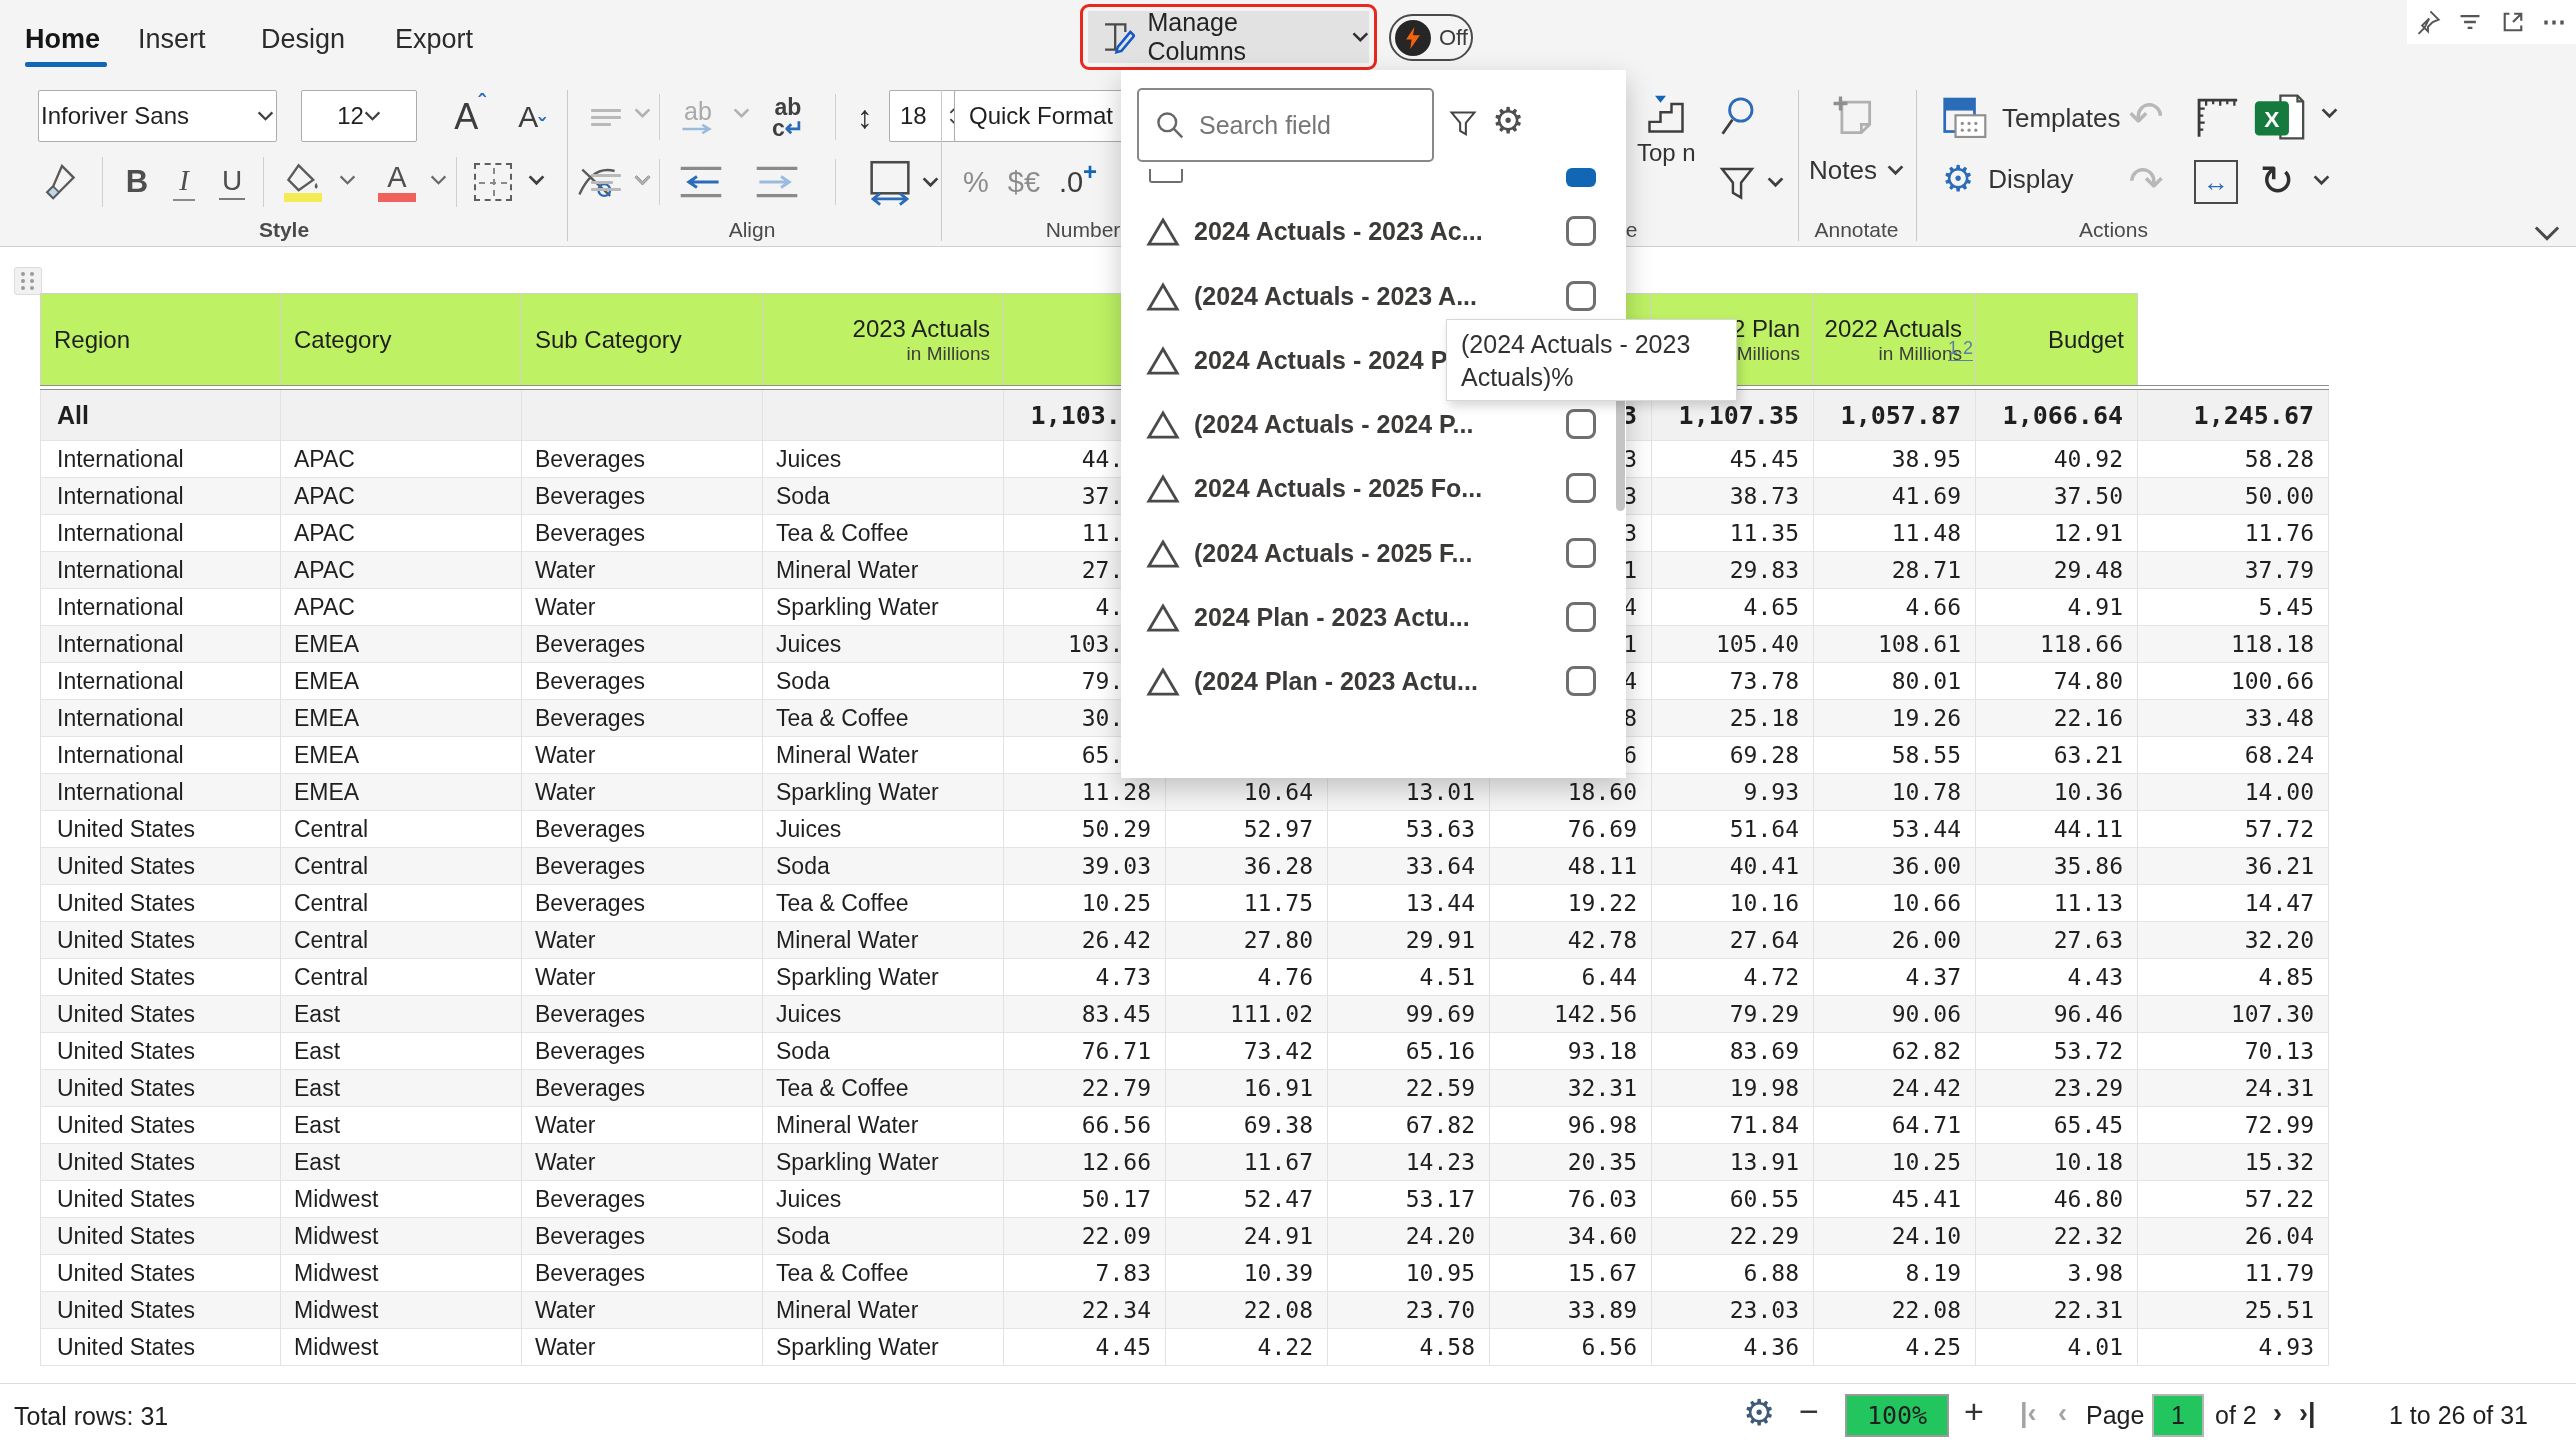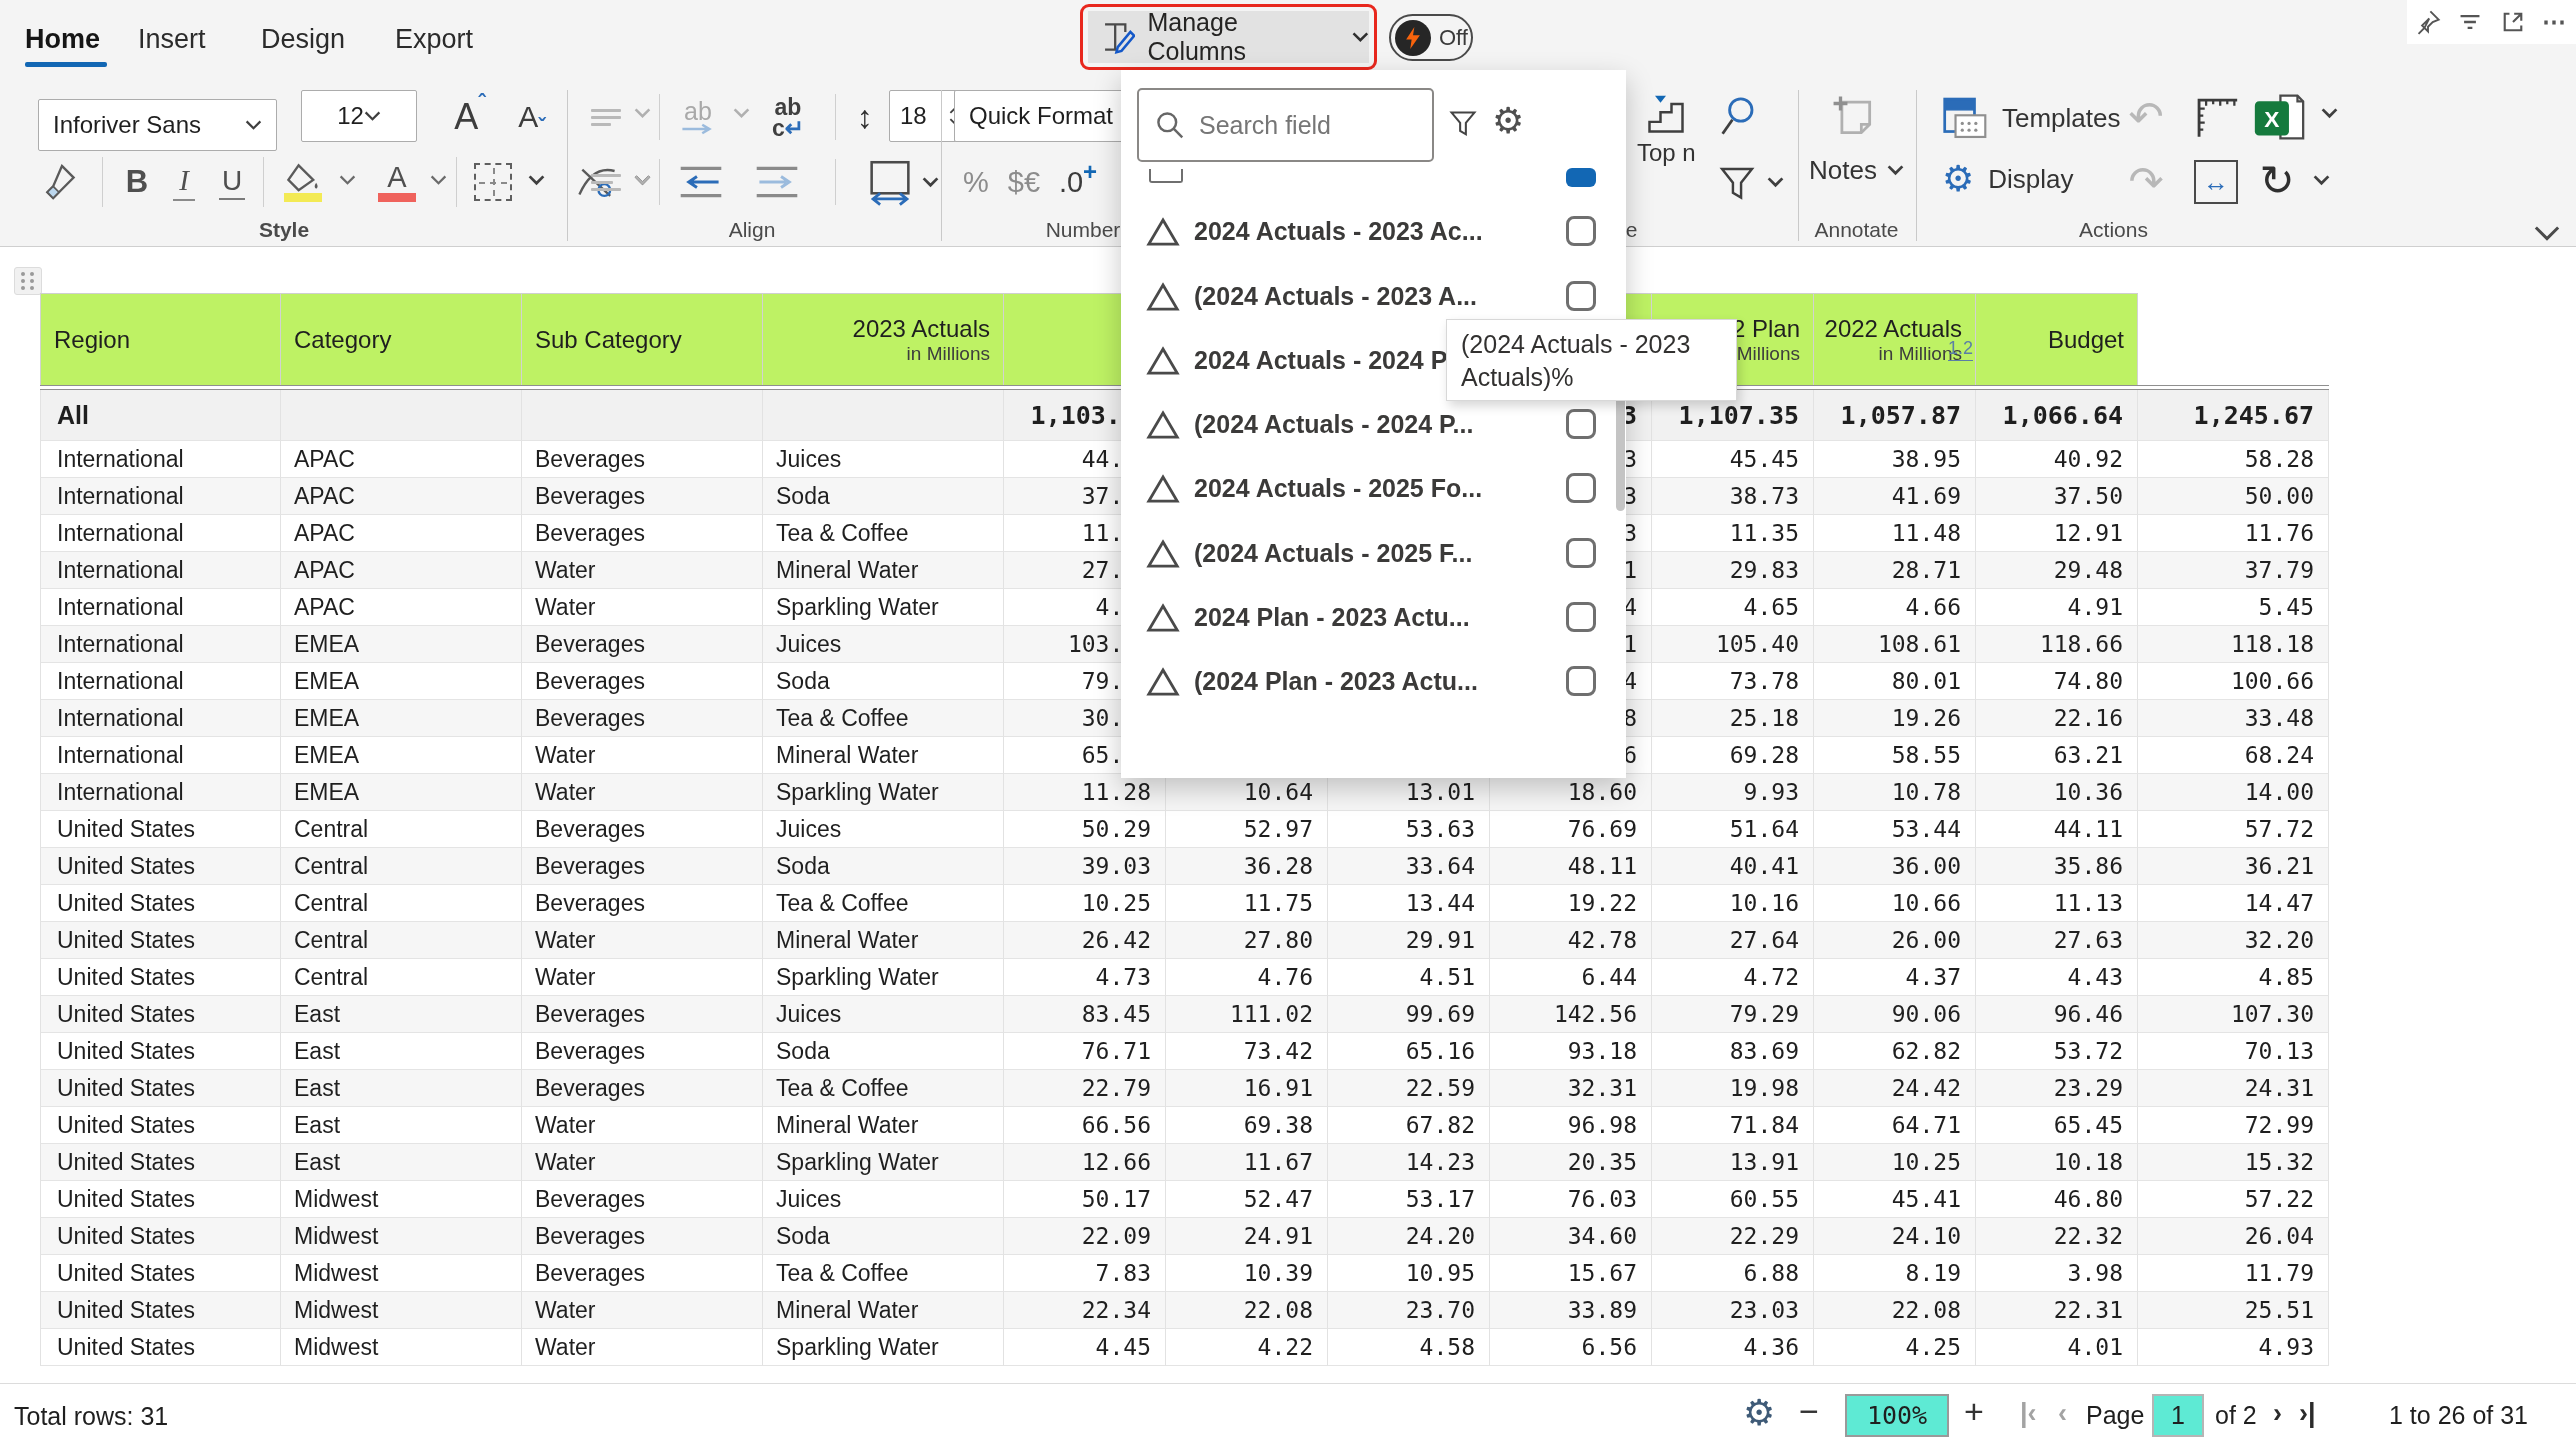--- a/index.html
+++ b/index.html
@@ -61,37 +61,37 @@
   .dcell.t{padding-left:13px;}
   .dcell.n{justify-content:flex-end;padding-right:14px;font-family:"DejaVu Sans Mono",monospace;font-size:23px;}
   .drow{height:37px;}
   .drow.zeb{background:#f6f6f6;}
   .drow.allrow{height:51px;background:#f1f1f1;font-weight:bold;}
   .drow.allrow .dcell{font-size:25px;}
   .badge12{position:absolute;right:2px;top:44px;font-size:18px;color:#5b7fa6;border-bottom:1.5px solid #5b7fa6;padding-bottom:1px;}
   
   #statusbar{position:absolute;left:0;top:1383px;width:2576px;height:62px;background:#fff;border-top:1px solid #dcdcdc;}
   .sb-txt{font-size:25px;color:#1f1f1f;}
-  .sb-box{position:absolute;background:#5eead4;border:2px solid #9a9a9a;box-sizing:border-box;display:flex;align-items:center;justify-content:center;}
+  .sb-box{position:absolute;background:#22c55e;border:2px solid #9a9a9a;box-sizing:border-box;display:flex;align-items:center;justify-content:center;}
   .pg-g{color:#a3a3a3;font-size:27px;font-weight:bold;}
   .pg-d{color:#2b2b2b;font-size:27px;font-weight:bold;}
   svg{display:block;}
 </style>
 </head>
 <body>
 
 <div id="ribbon">
 
   <div class="tab active" style="left:25px;">Home</div>
   <div class="tab" style="left:138px;">Insert</div>
   <div class="tab" style="left:261px;">Design</div>
   <div class="tab" style="left:395px;">Export</div>
   <div class="tab-underline" style="left:25px;width:82px;"></div>
 
-  <div class="wbox" style="left:38px;top:90px;width:239px;height:52px;padding:0 14px;justify-content:space-between;margin-top:9px;">
+  <div class="wbox" style="left:38px;top:90px;width:239px;height:52px;padding:0 2px;justify-content:space-between;">
     <span class="lbl">Inforiver Sans</span>
     <svg class="chv" viewBox="0 0 12 8">
         <path d="M1 1l5 5 5-5" fill="none" stroke="currentColor" stroke-width="1.6"></path>
       </svg>
   </div>
   <div class="wbox" style="left:301px;top:90px;width:116px;height:52px;padding:12px 14px;justify-content:center;">
     <span class="lbl">12</span>
     <svg class="chv" viewBox="0 0 12 8">
         <path d="M1 1l5 5 5-5" fill="none" stroke="currentColor" stroke-width="1.6"></path>
       </svg>

